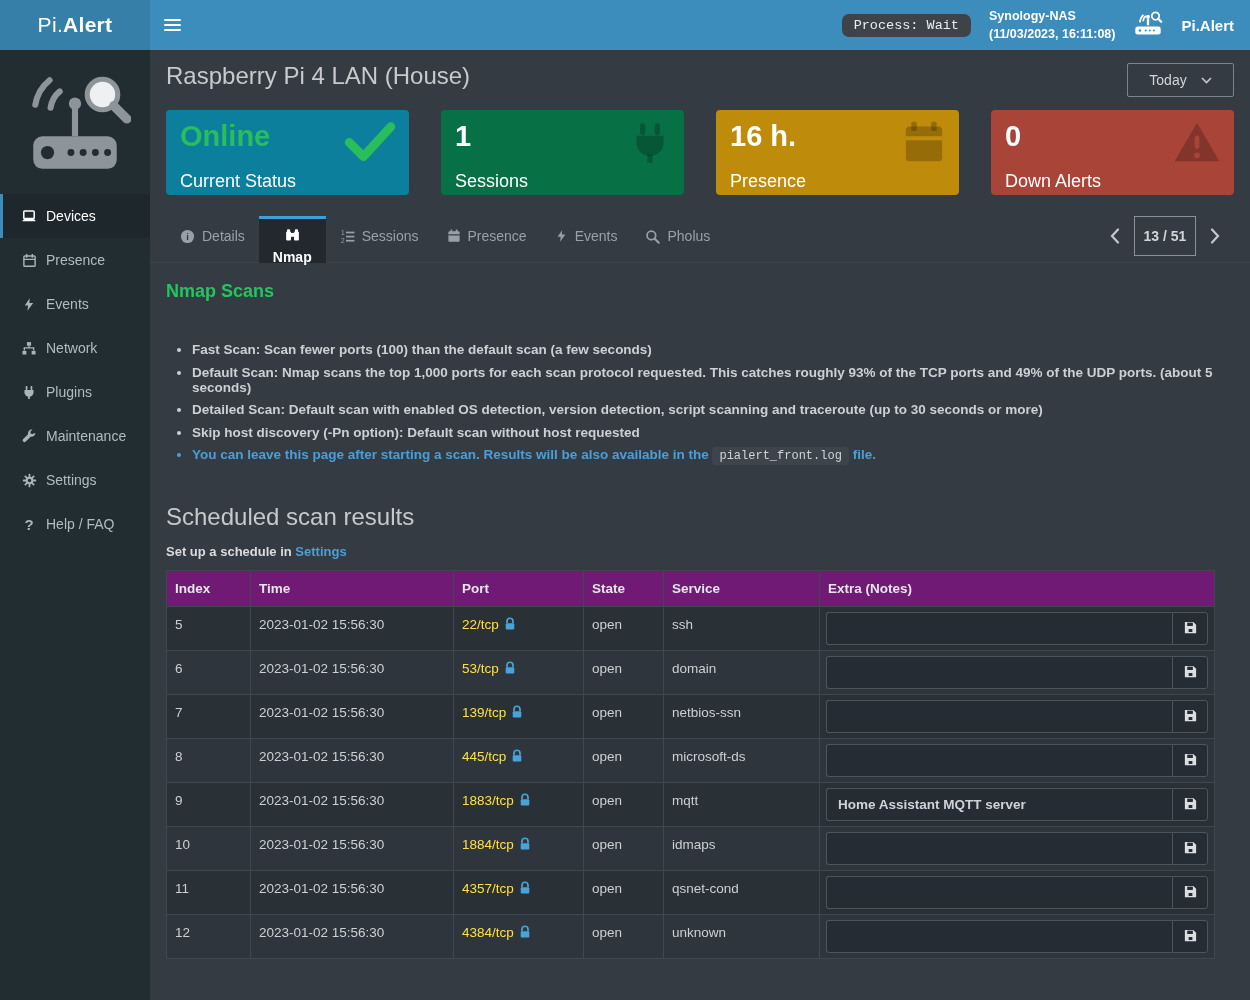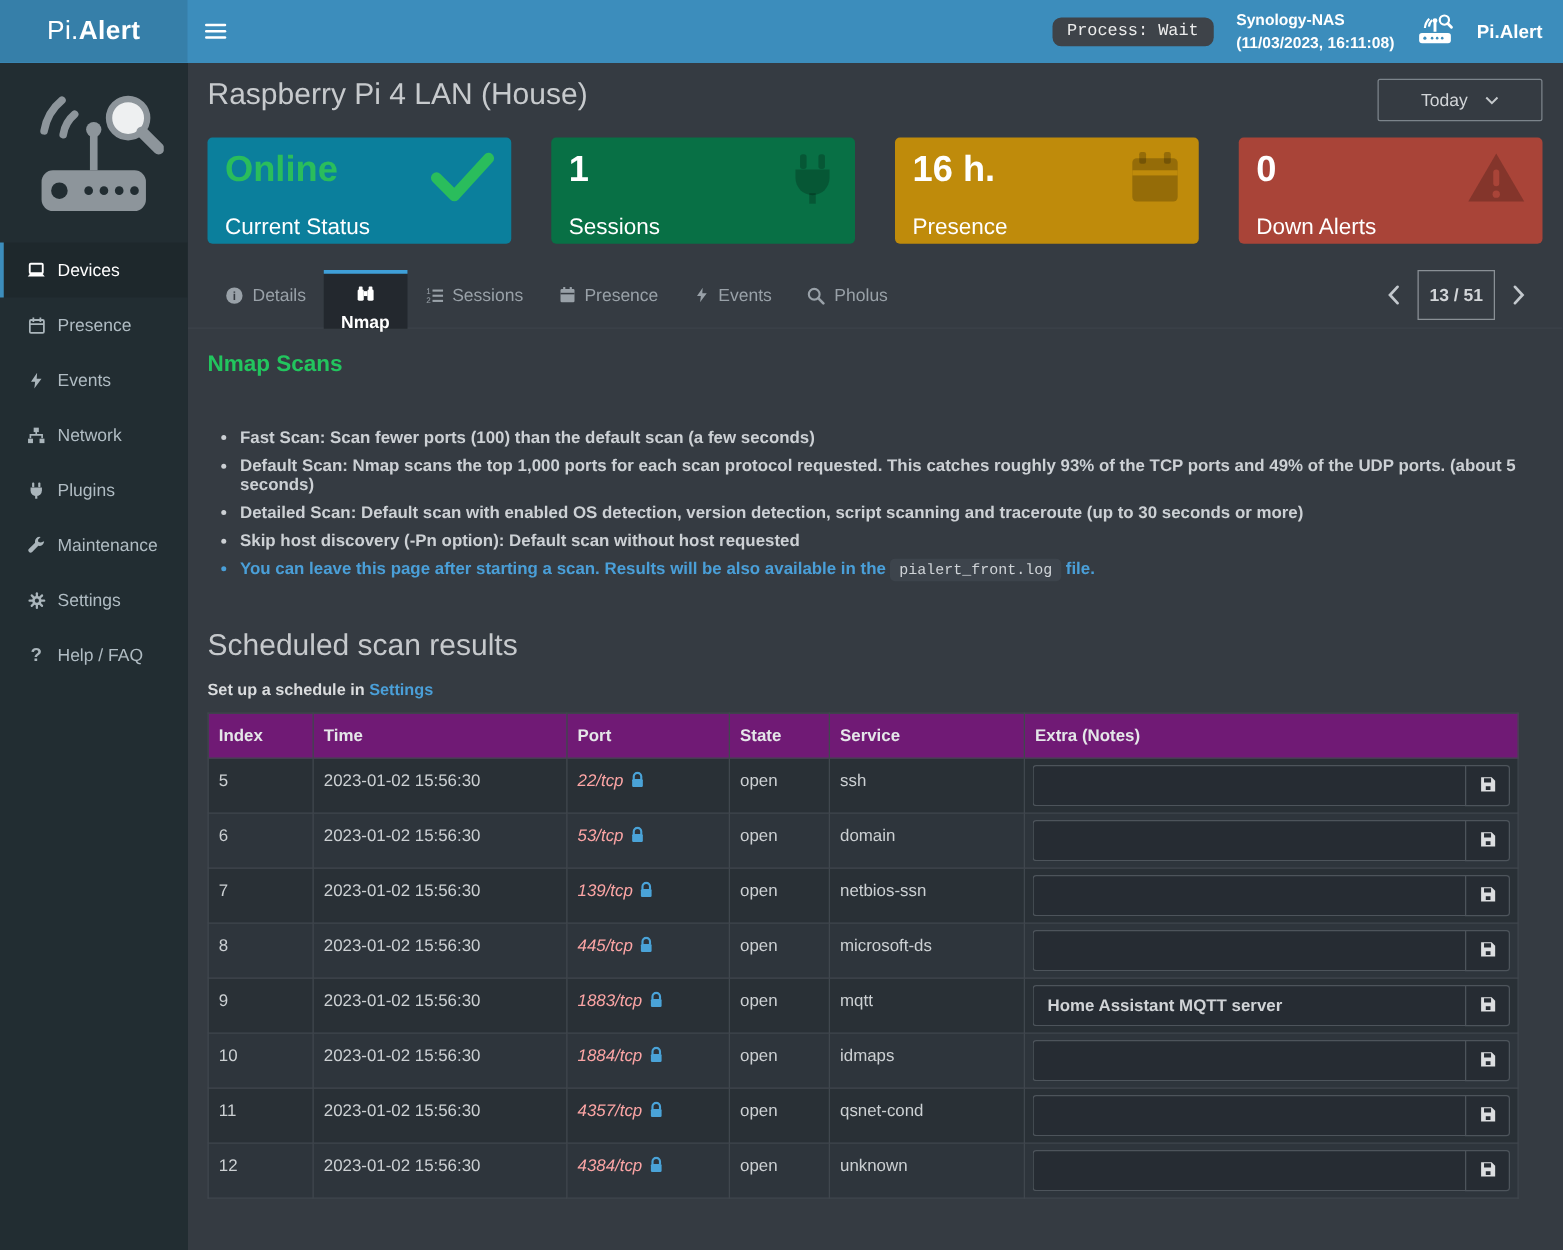--- a/index.html
+++ b/index.html
@@ -29,21 +29,21 @@
   .menu-item { height:44px; display:flex; align-items:center; padding-left:17px;
                color:#b0bcc3; font-size:14px; cursor:pointer; border-left:3px solid transparent; }
   .menu-item .mi { width:18px; margin-right:8px; display:inline-flex; justify-content:center; color:#aab5bb; }
   .menu-item.active { background:#1e282c; color:#fff; border-left-color:#3c8dbc; }
   .menu-item.active .mi { color:#fff; }
   .qmark { font-size:15px; font-weight:700; }
   
   .main { margin-left:150px; padding-top:50px; }
   .content-head { display:flex; align-items:flex-start; padding:8px 16px 0; }
   .page-title { font-size:24px; font-weight:400; color:#c7cacd; margin-top:4px; }
-  .period-select { margin-left:auto; width:132px; height:34px; margin-top:5px;
+  .period-select { margin-left:auto; width:107px; height:34px; margin-top:5px;
         background:transparent; border:1px solid #7c848b; border-radius:2px; color:#d2d5d8;
         font-size:14px; display:flex; align-items:center; justify-content:center; gap:14px; cursor:pointer; }
   
   .cards { display:flex; justify-content:space-between; padding:0 16px; margin-top:13px; }
   .card { width:243px; height:85px; border-radius:4px; position:relative; padding:10px 14px; color:#fff; }
   .card-value { font-size:29px; font-weight:700; line-height:1.15; }
   .card-label { font-size:18px; font-weight:400; margin-top:18px; }
   .card-icon { position:absolute; right:13px; top:10px; color:rgba(0,0,0,.22); }
   
   .tabs-row { margin-top:21px; padding:0 16px; display:flex; align-items:flex-start; height:47px;
@@ -74,21 +74,21 @@
   .sched-sub { margin-top:13px; font-size:13px; font-weight:700; color:#dadcde; }
   .link { text-decoration:none; cursor:pointer; }
   table { border-collapse:collapse; margin-top:11px; width:1048px; table-layout:fixed; }
   th, td { border:1px solid #40474e; text-align:left; }
   th { font-size:13.5px; color:#e4e6e8; padding:10px 8px; background:#701a75; }
   tbody tr:nth-child(odd)  td { background:#293036; }
   tbody tr:nth-child(even) td { background:#2e353c; }
   td { font-size:13.5px; color:#ccd0d3; vertical-align:top; padding:10px 8px; height:43px; }
   .col-index {width:84px;} .col-time {width:203px;} .col-port {width:130px;}
   .col-state {width:80px;} .col-service {width:156px;} .col-extra {width:395px;}
-  .port-link { color:#fca5a5; text-decoration:none; cursor:pointer;font-style:italic; }
+  .port-link { color:#fde047; text-decoration:none; cursor:pointer; }
   .lock { color:#4aa3d8; margin-left:5px; vertical-align:-2px; }
   td.note-cell { padding:5px 6px; }
   .note-group { display:flex; height:33px; }
   .note-input { flex:1; background:#262c33; border:1px solid #4d545b; border-right:none;
                 border-radius:3px 0 0 3px; color:#d0d3d6; font-size:13.5px; font-weight:600;
                 padding:0 11px; font-family:"Liberation Sans", sans-serif; outline:none; }
   .note-save { width:36px; background:#262c33; border:1px solid #4d545b; border-radius:0 3px 3px 0;
                display:flex; align-items:center; justify-content:center; cursor:pointer; color:#dcdee0; }
 </style>
 </head>

